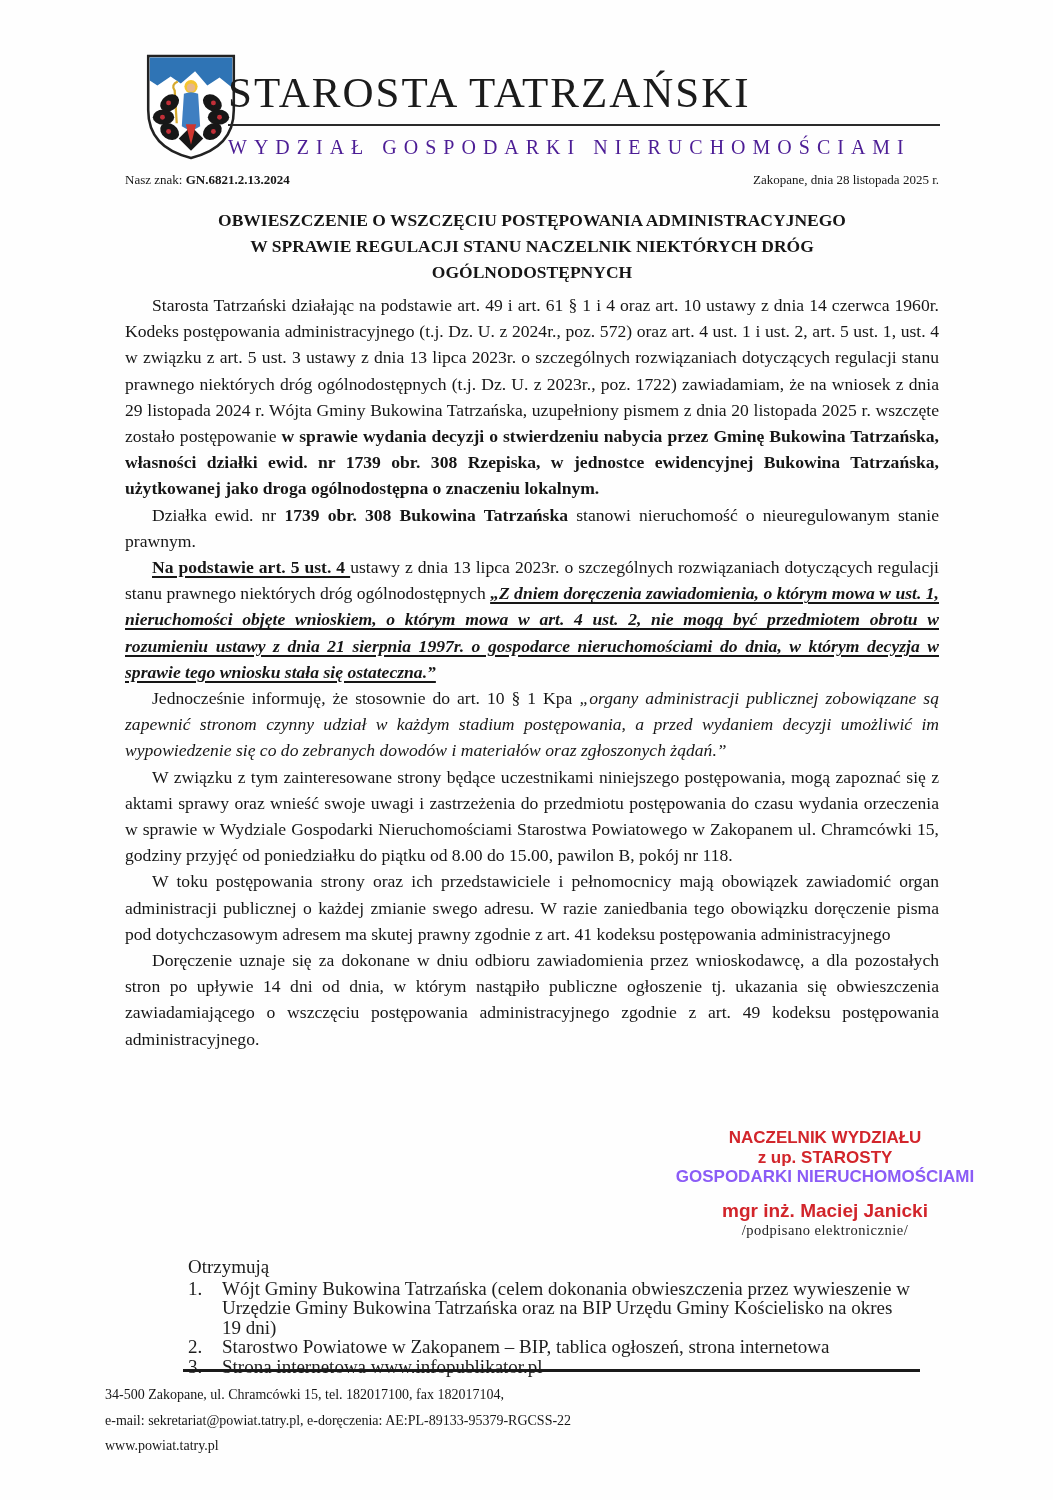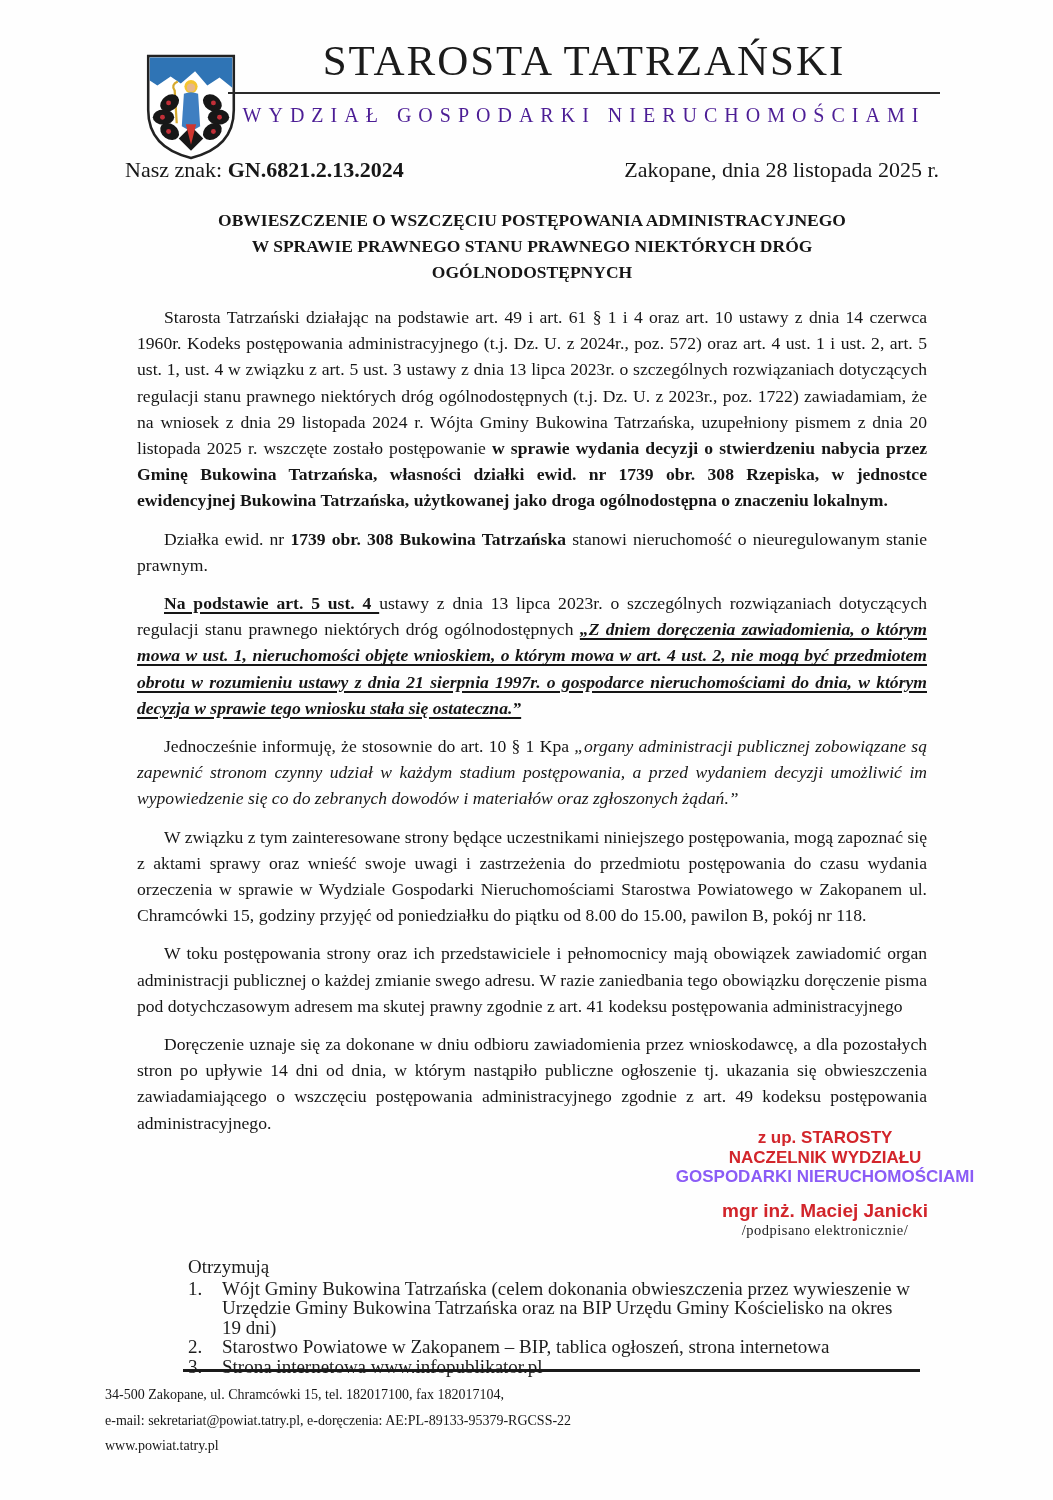--- a/index.html
+++ b/index.html
@@ -6,34 +6,34 @@
   .page{
     position:relative;
     width:1053px;height:1500px;
     background:#fefefe;
     color:#161616;
     font-family:"Liberation Serif", serif;
     overflow:hidden;
   }
   
   .coa{position:absolute;left:144px;top:53px;width:94px;height:108px;}
-  .head-right{position:absolute;left:228px;top:36px;width:712px;text-align:center;}
+  .head-right{position:absolute;left:228px;top:68px;width:712px;text-align:left;}
   .head-title{font-size:43px;letter-spacing:2px;white-space:nowrap;color:#1b1b1b;}
   .head-rule{border-top:2.5px solid #2a2a2a;margin-top:7px;}
   .head-sub{font-size:20px;letter-spacing:7px;margin-top:10px;white-space:nowrap;color:#4c1d95;}
   
-  .refrow{position:absolute;top:157px;left:125px;width:814px;
-    display:flex;justify-content:space-between;font-size:22px;}
+  .refrow{position:absolute;top:172px;left:125px;width:814px;
+    display:flex;justify-content:space-between;font-size:13px;}
   
   .doc-title{position:absolute;top:207px;left:125px;width:814px;
     text-align:center;font-weight:bold;font-size:17.5px;line-height:26px;}
   
   .body-text{position:absolute;top:292px;left:125px;width:814px;
     font-size:17.6px;line-height:26.2px;text-align:justify;}
-  .body-text p{margin:12px;text-indent:27px;}
+  .body-text p{margin:0;text-indent:27px;}
   .u{text-decoration:underline;text-decoration-thickness:2px;text-underline-offset:3px;}
   
   .signature{position:absolute;top:1128px;left:655px;width:340px;text-align:center;}
   .sig-red{font-family:"Liberation Sans", sans-serif;font-weight:bold;
     font-size:17px;line-height:19.5px;white-space:nowrap;}
   .sig-name{font-family:"Liberation Sans", sans-serif;font-weight:bold;
     font-size:19px;margin-top:13px;white-space:nowrap;}
   .sig-note{color:#222;font-size:14.5px;letter-spacing:0.5px;}
   
   .recipients{position:absolute;top:1257px;left:188px;width:722px;
@@ -88,37 +88,37 @@
     <div class="head-sub">WYDZIAŁ GOSPODARKI NIERUCHOMOŚCIAMI</div>
   </div>
 
   <div class="refrow">
     <div><span>Nasz znak: </span><b>GN.6821.2.13.2024</b></div>
     <div>Zakopane, dnia 28 listopada 2025 r.</div>
   </div>
 
   <div class="doc-title">
     <div>OBWIESZCZENIE O WSZCZĘCIU POSTĘPOWANIA ADMINISTRACYJNEGO</div>
-    <div>W SPRAWIE PRAWNEGO STANU PRAWNEGO NIEKTÓRYCH DRÓG</div>
+    <div>W SPRAWIE REGULACJI STANU NACZELNIK NIEKTÓRYCH DRÓG</div>
     <div>OGÓLNODOSTĘPNYCH</div>
   </div>
 
   <div class="body-text">
     <p><span>Starosta Tatrzański działając na podstawie art. 49 i art. 61 § 1 i 4 oraz art. 10 ustawy z dnia 14 czerwca 1960r. Kodeks postępowania administracyjnego (t.j. Dz. U. z 2024r., poz. 572) oraz art. 4 ust. 1 i ust. 2, art. 5 ust. 1, ust. 4 w związku z art. 5 ust. 3 ustawy z dnia 13 lipca 2023r. o szczególnych rozwiązaniach dotyczących regulacji stanu prawnego niektórych dróg ogólnodostępnych (t.j. Dz. U. z 2023r., poz. 1722) zawiadamiam, że na wniosek z dnia 29 listopada 2024 r. Wójta Gminy Bukowina Tatrzańska, uzupełniony pismem z dnia 20 listopada 2025 r. wszczęte zostało postępowanie </span><b>w sprawie wydania decyzji o stwierdzeniu nabycia przez Gminę Bukowina Tatrzańska, własności działki ewid. nr 1739 obr. 308 Rzepiska, w jednostce ewidencyjnej Bukowina Tatrzańska, użytkowanej jako droga ogólnodostępna o znaczeniu lokalnym.</b></p>
     <p><span>Działka ewid. nr </span><b>1739 obr. 308 Bukowina Tatrzańska</b><span> stanowi nieruchomość o nieuregulowanym stanie prawnym.</span></p>
     <p><b class="u">Na podstawie art. 5 ust. 4 </b><span>ustawy z dnia 13 lipca 2023r. o szczególnych rozwiązaniach dotyczących regulacji stanu prawnego niektórych dróg ogólnodostępnych </span><b><i class="u">„Z dniem doręczenia zawiadomienia, o którym mowa w ust. 1, nieruchomości objęte wnioskiem, o którym mowa w art. 4 ust. 2, nie mogą być przedmiotem obrotu w rozumieniu ustawy z dnia 21 sierpnia 1997r. o gospodarce nieruchomościami do dnia, w którym decyzja w sprawie tego wniosku stała się ostateczna.”</i></b></p>
     <p><span>Jednocześnie informuję, że stosownie do art. 10 § 1 Kpa </span><i>„organy administracji publicznej zobowiązane są zapewnić stronom czynny udział w każdym stadium postępowania, a przed wydaniem decyzji umożliwić im wypowiedzenie się co do zebranych dowodów i materiałów oraz zgłoszonych żądań.”</i></p>
     <p>W związku z tym zainteresowane strony będące uczestnikami niniejszego postępowania, mogą zapoznać się z aktami sprawy oraz wnieść swoje uwagi i zastrzeżenia do przedmiotu postępowania do czasu wydania orzeczenia w sprawie w Wydziale Gospodarki Nieruchomościami Starostwa Powiatowego w Zakopanem ul. Chramcówki 15, godziny przyjęć od poniedziałku do piątku od 8.00 do 15.00,  pawilon B, pokój nr 118.</p>
     <p>W toku postępowania strony oraz ich przedstawiciele i pełnomocnicy mają obowiązek zawiadomić organ administracji publicznej o każdej zmianie swego adresu. W razie zaniedbania tego obowiązku doręczenie pisma pod dotychczasowym adresem ma skutej prawny zgodnie z art. 41 kodeksu postępowania administracyjnego</p>
     <p>Doręczenie uznaje się za dokonane w dniu odbioru  zawiadomienia przez wnioskodawcę, a dla pozostałych stron po upływie 14 dni od dnia, w którym nastąpiło publiczne ogłoszenie tj. ukazania się obwieszczenia zawiadamiającego o wszczęciu postępowania administracyjnego zgodnie z art. 49 kodeksu postępowania administracyjnego.</p>
   </div>
 
   <div class="signature">
+    <div class="sig-red" style="color: rgb(210, 37, 43);">NACZELNIK WYDZIAŁU</div>
     <div class="sig-red" style="color: rgb(210, 37, 43);">z up. STAROSTY</div>
-    <div class="sig-red" style="color: rgb(210, 37, 43);">NACZELNIK WYDZIAŁU</div>
     <div class="sig-red" style="color: #8b5cf6;">GOSPODARKI NIERUCHOMOŚCIAMI</div>
     <div class="sig-name" style="color: rgb(210, 37, 43);">mgr inż. Maciej Janicki</div>
     <div class="sig-note">/podpisano elektronicznie/</div>
   </div>
 
   <div class="recipients">
     <div class="rec-head">Otrzymują</div>
     <div class="rec-item">
         <span class="rec-num">1.</span>
         <span class="rec-text">Wójt Gminy Bukowina Tatrzańska (celem dokonania obwieszczenia przez wywieszenie w Urzędzie Gminy Bukowina Tatrzańska oraz na BIP Urzędu Gminy Kościelisko na okres 19 dni)</span>

